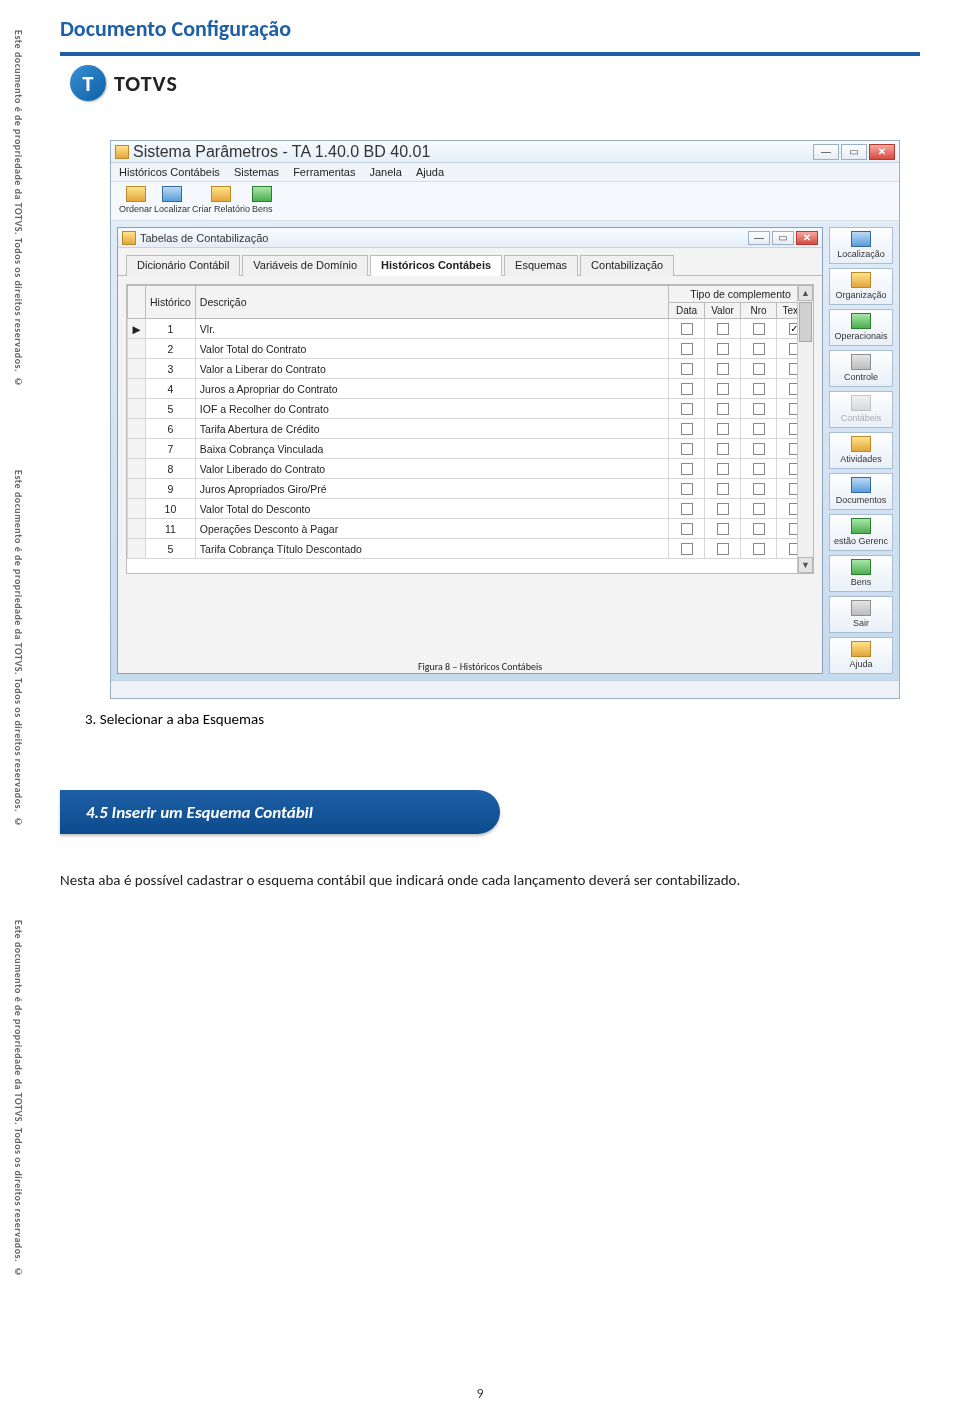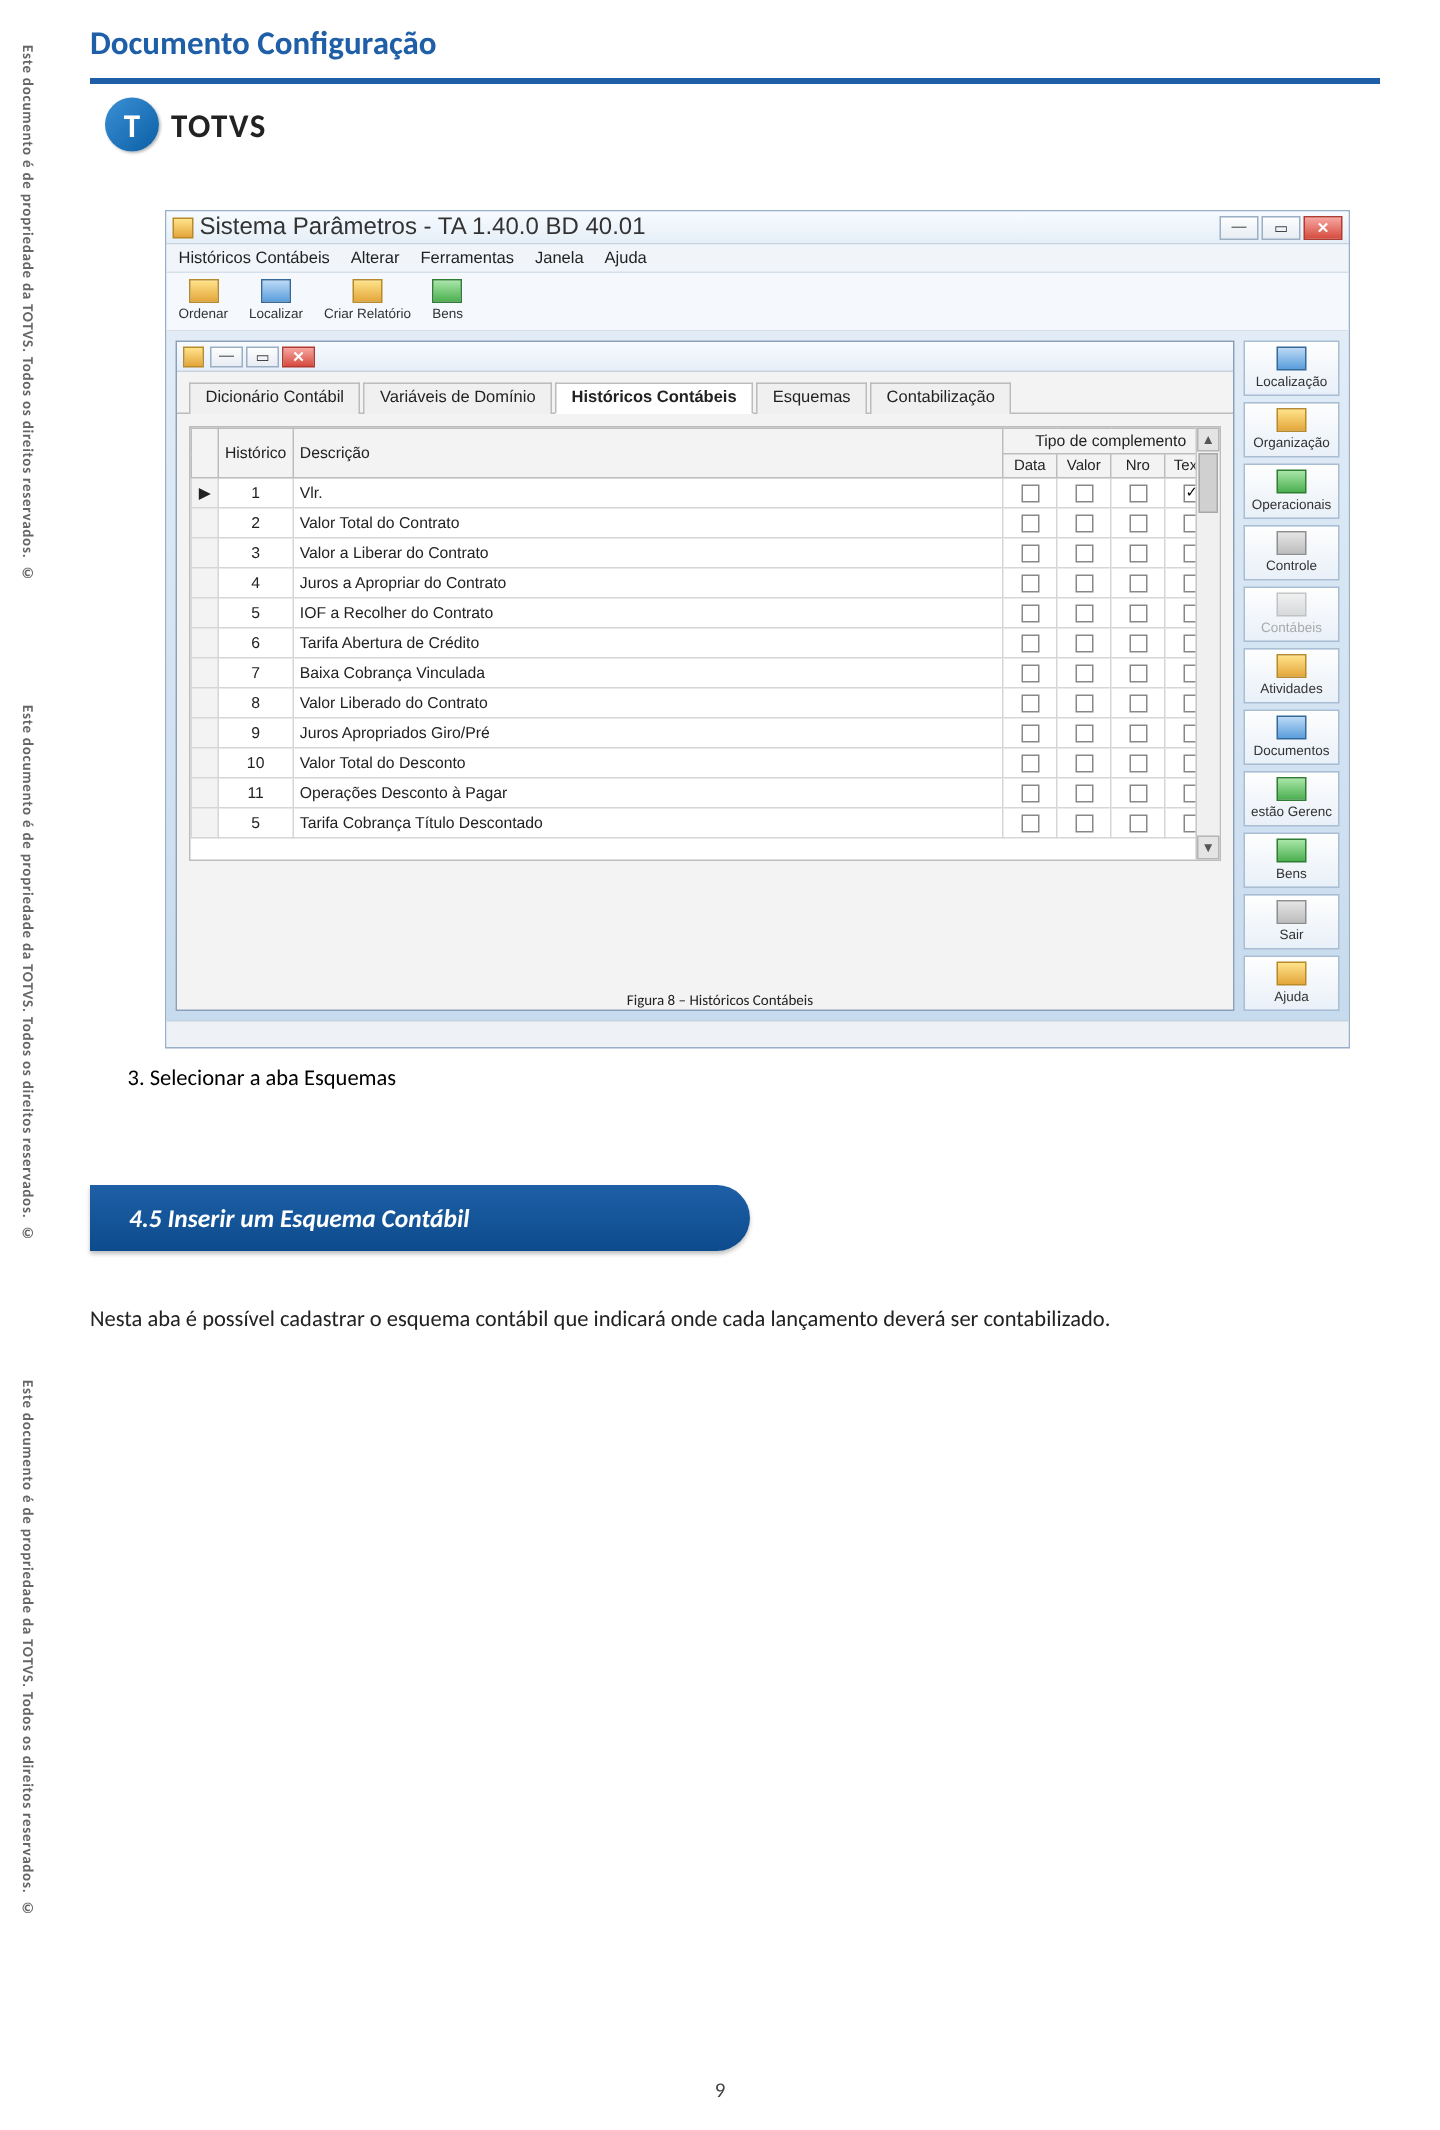--- a/index.html
+++ b/index.html
@@ -101,21 +101,21 @@
   .menu-bar {
     display: flex;
     gap: 14px;
     padding: 3px 8px;
     background: #f1f5fa;
     border-bottom: 1px solid #d7dfe8;
     font-size: 11px;
   }
   .toolbar1 {
     display: flex;
-    gap: 14px;
+    gap: 2px;
     padding: 4px 8px 6px 8px;
     border-bottom: 1px solid #d7dfe8;
     background: #f5f8fc;
   }
   .tool-item { text-align: center; font-size: 9px; color: #333; }
   .tool-icon {
     width: 20px; height: 16px; margin: 0 auto 2px auto;
     background: linear-gradient(#ffe38a,#e3a63b);
     border: 1px solid #b88a2a;
   }
@@ -336,37 +336,38 @@
     <div class="tb-icon"></div>
     <div class="tb-title">Sistema Parâmetros - TA 1.40.0 BD 40.01</div>
     <div class="win-btns">
       <div class="win-btn">—</div>
       <div class="win-btn">▭</div>
       <div class="win-btn close">✕</div>
     </div>
   </div>
   <div class="menu-bar">
     <span>Históricos Contábeis</span>
-    <span>Alterar</span>
+    <span>Sistemas</span>
     <span>Ferramentas</span>
     <span>Janela</span>
     <span>Ajuda</span>
   </div>
   <div class="toolbar1">
     <div class="tool-item"><div class="tool-icon y"></div><span>Ordenar</span></div>
     <div class="tool-item"><div class="tool-icon blue"></div><span>Localizar</span></div>
     <div class="tool-item"><div class="tool-icon y"></div><span>Criar Relatório</span></div>
     <div class="tool-item"><div class="tool-icon green"></div><span>Bens</span></div>
   </div>
 
   <div class="outer-body">
 
     <div class="inner-window">
       <div class="inner-tb">
         <div class="tb-icon"></div>
+        <div class="tb-title">Tabelas de Contabilização</div>
         <div class="win-btns inner-win-btns">
           <div class="win-btn">—</div>
           <div class="win-btn">▭</div>
           <div class="win-btn close">✕</div>
         </div>
       </div>
 
       <div class="tabs-row">
         <div class="tab">Dicionário Contábil</div>
         <div class="tab">Variáveis de Domínio</div>

